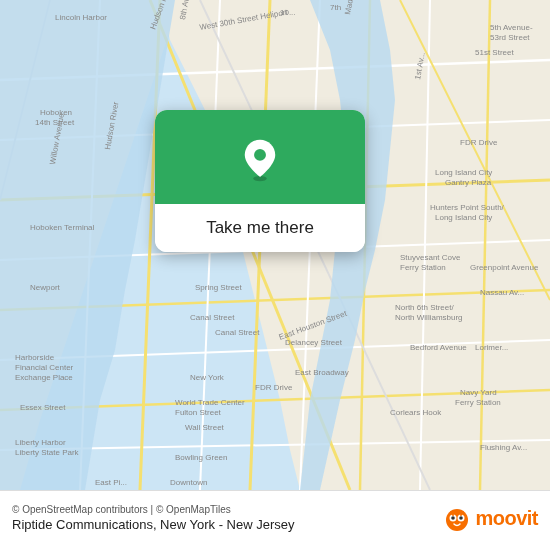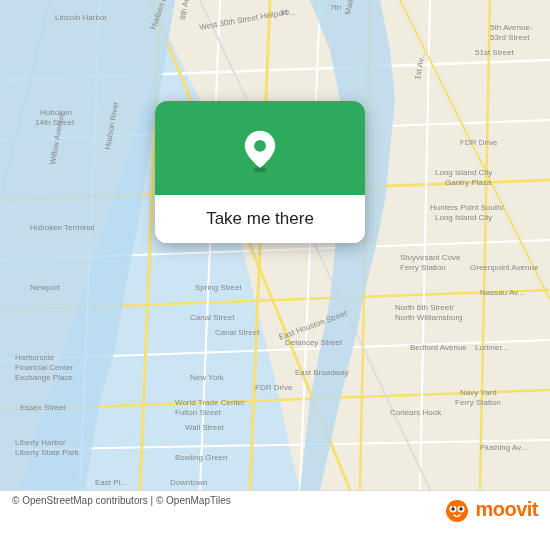--- a/index.html
+++ b/index.html
@@ -21,21 +21,21 @@
 
     
     #map-svg {
       width: 100%;
       height: 100%;
     }
 
     
     #location-popup {
       position: absolute;
-      top: 101px;
+      top: 110px;
       left: 155px;
       width: 210px;
       background: white;
       border-radius: 12px;
       box-shadow: 0 4px 16px rgba(0,0,0,0.3);
       overflow: hidden;
       display: flex;
       flex-direction: column;
       align-items: center;
     }
@@ -65,22 +65,22 @@
       background: white;
     }
 
     
     #bottom-bar {
       width: 550px;
       height: 60px;
       background: white;
       border-top: 1px solid #ddd;
       display: flex;
-      align-items: flex-start;
-      padding: 4px 12px;
+      align-items: flex-end;
+      padding: 18px 12px;
       justify-content: space-between;
     }
 
     #bottom-left {
       display: flex;
       flex-direction: column;
     }
 
     #attribution-text {
       font-size: 10px;
@@ -221,20 +221,21 @@
         <circle cx="22" cy="20" r="7" fill="#2eaa5e"></circle>
       </svg>
     </div>
     <div id="popup-label">Take me there</div>
   </div>
 </div>
 
 <div id="bottom-bar">
   <div id="bottom-left">
     <span id="attribution-text">© OpenStreetMap contributors | © OpenMapTiles</span>
+    <span id="location-name">Riptide Communications, New York - New Jersey</span>
   </div>
   <div id="moovit-logo">
 
     <svg id="moovit-icon" viewBox="0 0 28 28" xmlns="http://www.w3.org/2000/svg">
       <circle cx="14" cy="16" r="11" fill="#f76e00"></circle>
       <circle cx="10" cy="14" r="3.5" fill="white"></circle>
       <circle cx="18" cy="14" r="3.5" fill="white"></circle>
       <circle cx="10" cy="14" r="1.8" fill="#333"></circle>
       <circle cx="18" cy="14" r="1.8" fill="#333"></circle>
       <path d="M11 20 Q14 23 17 20" stroke="white" stroke-width="1.5" fill="none" stroke-linecap="round"></path>

